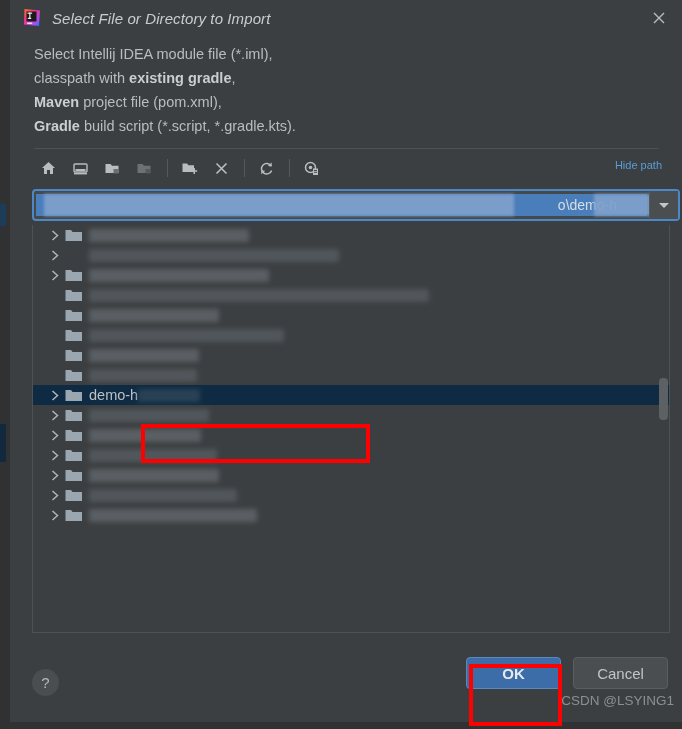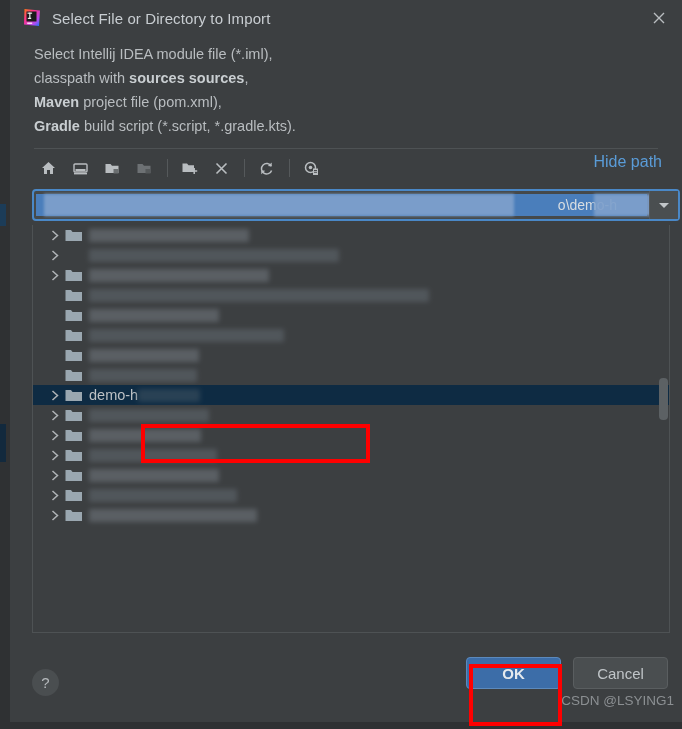--- a/index.html
+++ b/index.html
@@ -68,20 +68,21 @@
     width: 20px; height: 20px;
     position: relative;
     flex: 0 0 20px;
     margin-right: 10px;
   }
   .title-text {
     font-size: 15px;
     color: #c8cdd1;
     letter-spacing: 0.1px;
     white-space: nowrap;
+    font-style: italic;
   }
   .close-btn {
     position: absolute;
     right: 0px; top: 0px;
     width: 46px; height: 36px;
     display: flex; align-items: center; justify-content: center;
   }
   .close-btn svg { display:block; }
 
   
@@ -113,22 +114,22 @@
     display: flex; align-items: center; justify-content: center;
     margin-right: 4px;
   }
   .tb-sep {
     width: 1px; height: 18px;
     background: #55595b;
     margin: 0 7px 0 5px;
   }
   .hide-path {
     position: absolute;
-    right: 20px; top: 4px;
-    font-size: 16px;
+    right: 20px; top: 10px;
+    font-size: 11px;
     color: #5a9cd8;
   }
 
   
   .path-row {
     margin: 2px 12px 0 22px;
     position: relative;
     height: 32px;
   }
   .path-combo {
@@ -351,21 +352,21 @@
       <div class="title-text">Select File or Directory to Import</div>
       <div class="close-btn">
         <svg width="16" height="16" viewBox="0 0 16 16">
           <path d="M3 3 L13 13 M13 3 L3 13" stroke="#b9bdc0" stroke-width="1.4" fill="none"></path>
         </svg>
       </div>
     </div>
 
     <div class="description">
       <div><span>Select Intellij IDEA module file (*.iml),</span></div>
-      <div><span>classpath with </span><b>sources sources</b><span>,</span></div>
+      <div><span>classpath with </span><b>existing gradle</b><span>,</span></div>
       <div><b>Maven</b><span> project file (pom.xml),</span></div>
       <div><b>Gradle</b><span> build script (*.script, *.gradle.kts).</span></div>
     </div>
 
     <div class="divider"></div>
 
     <div class="toolbar">
 
       <div class="tb-btn">
         <svg width="17" height="17" viewBox="0 0 17 17">

